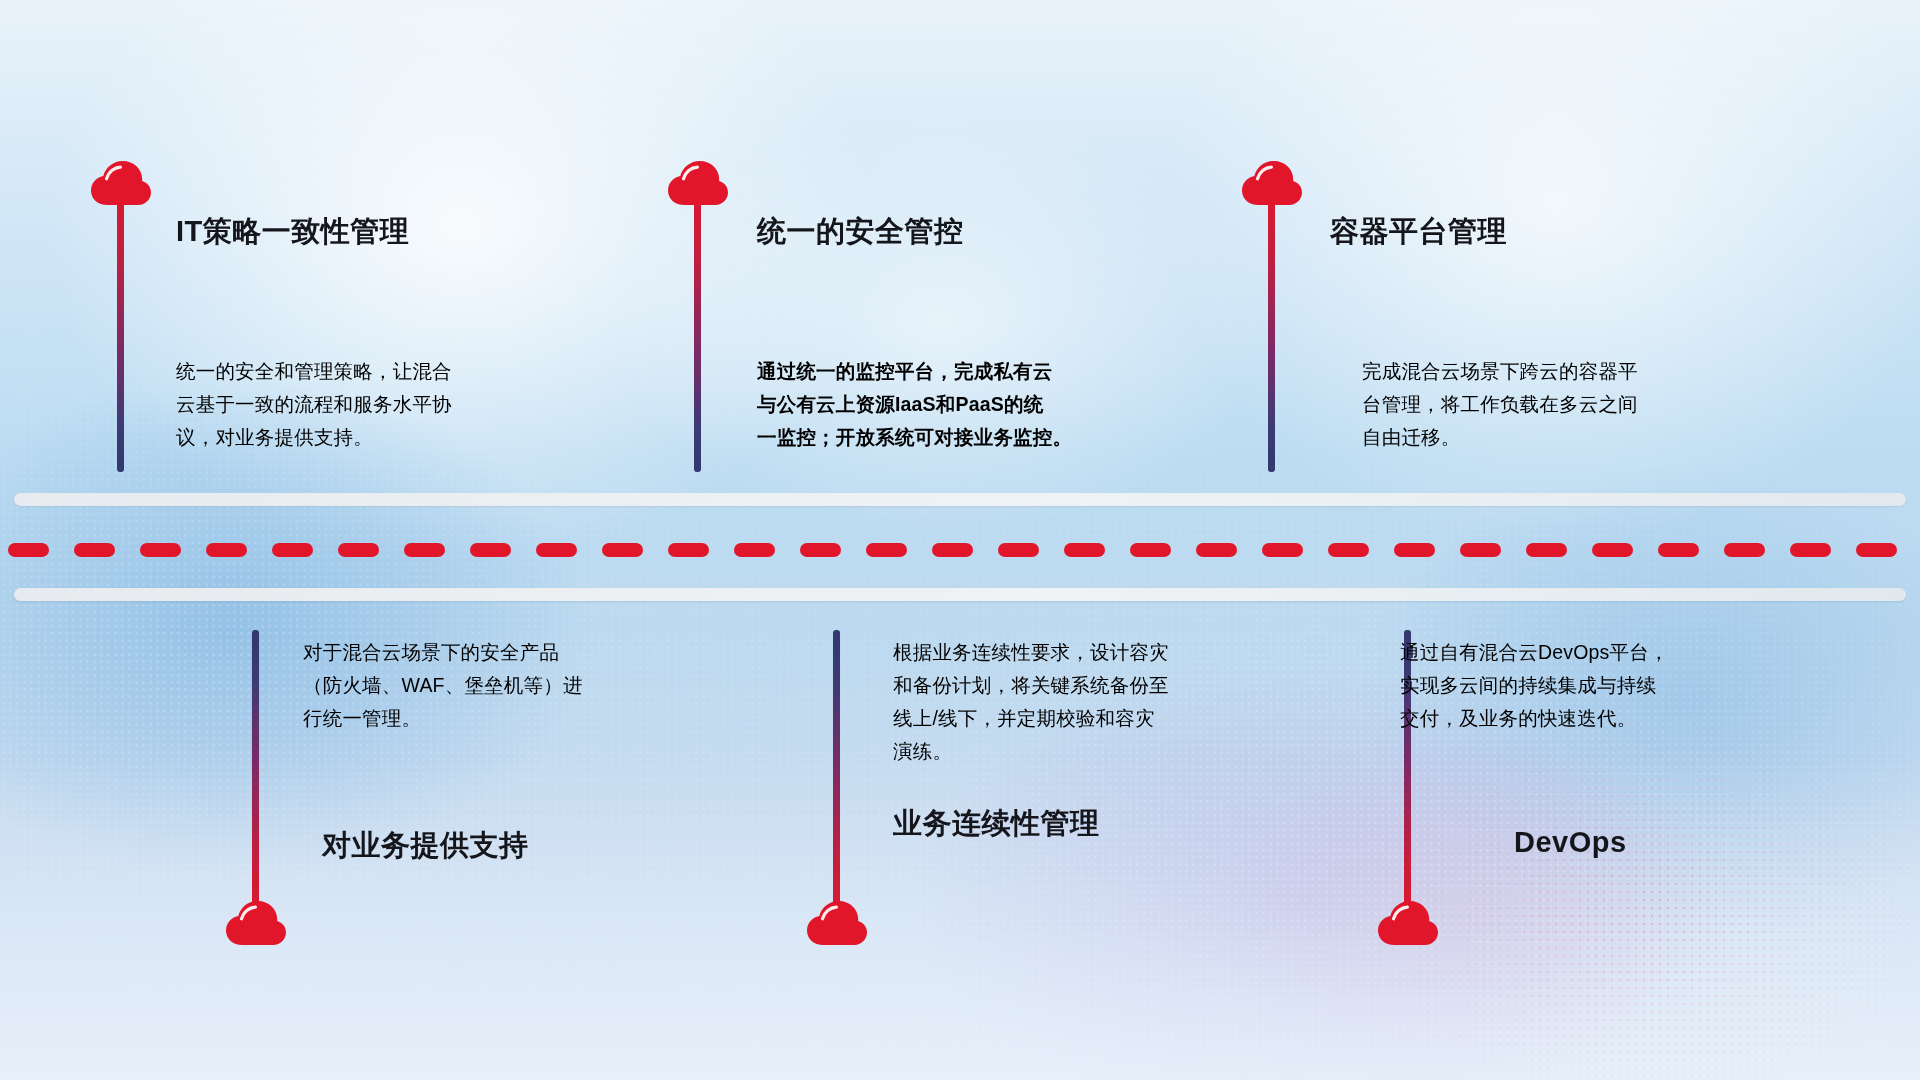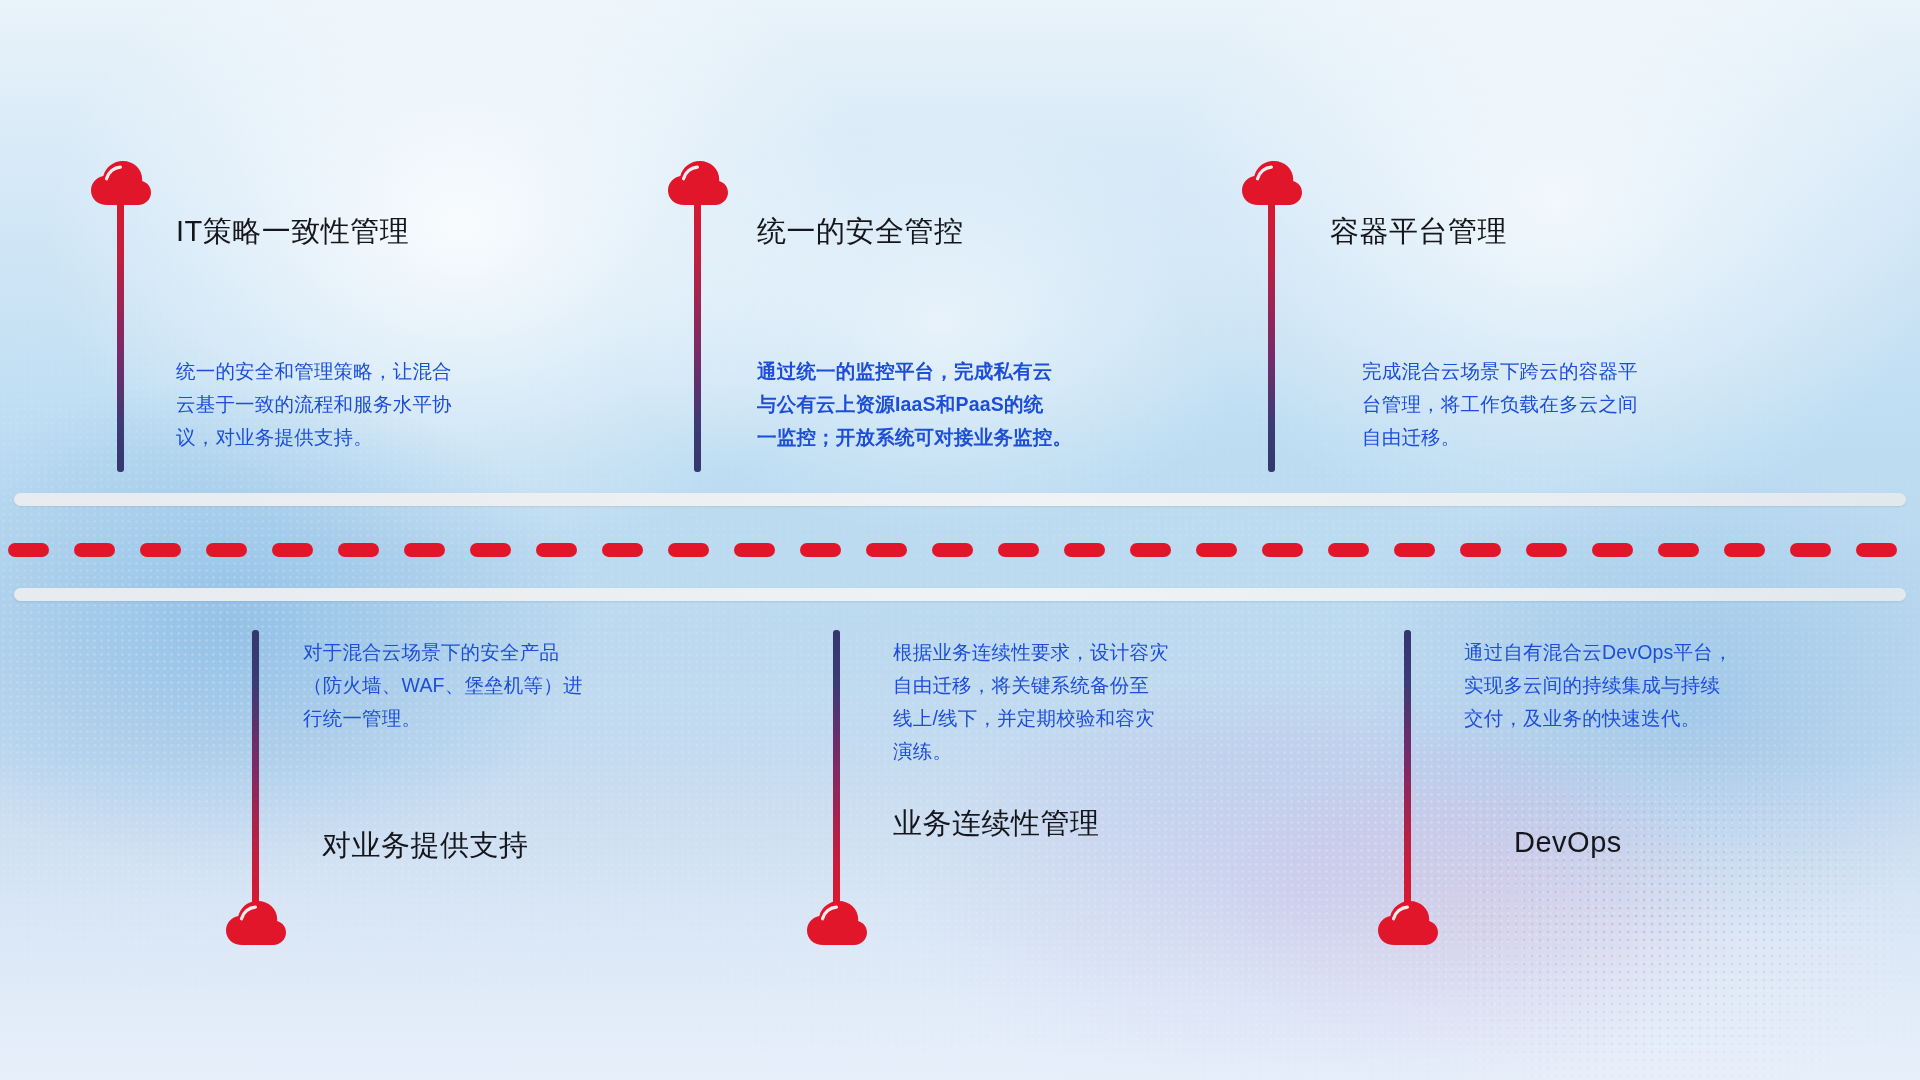--- a/index.html
+++ b/index.html
@@ -91,25 +91,25 @@
 
   
   .col{position:absolute;}
   .stem{position:absolute;width:7px;border-radius:3px;}
   .stem.top{background:linear-gradient(180deg,#e2162a 0%,#c01f3f 26%,#7b2a66 58%,#3c3b74 84%,#33386e 100%);}
   .stem.bot{background:linear-gradient(180deg,#33386e 0%,#3c3b74 18%,#7b2a66 46%,#c01f3f 76%,#e2162a 100%);}
 
   .cloud{position:absolute;width:62px;height:46px;}
 
   .heading{
-    font-size:29px;font-weight:400;color:#15161c;
+    font-size:29px;font-weight:700;color:#15161c;
     letter-spacing:.5px;white-space:nowrap;
   }
   .para{
-    font-size:19.5px;line-height:33px;color:#1d4ed8;
+    font-size:19.5px;line-height:33px;color:#000000;
     white-space:pre-line;letter-spacing:.2px;
   }
 </style>
 </head>
 <body>
 
 <div id="stage">
 
   <div class="bg-base"></div>
   <div class="bg-glow-a"></div>
@@ -222,33 +222,33 @@
 
   <div class="col" style="left:0;top:0;">
     <div class="stem bot" style="left:833px;top:630px;height:290px;"></div>
     <div class="cloud" style="left:806px;top:900px;">
       <svg viewBox="0 0 62 46" width="62" height="46">
         <path d="M17.5 45 C7.8 45 1 38.6 1 30.4 C1 23.2 6.3 17.3 13.3 16.1 C15.6 7.0 23.6 1 32.9 1 C43.6 1 52.2 9.0 52.2 19.1 C52.2 19.8 52.2 20.5 52.1 21.1 C57.4 22.6 61 27.1 61 32.6 C61 39.4 55.3 45 48.2 45 Z" fill="#e2162a"></path>
         <path d="M16.5 18.8 C18.4 12.0 24.0 7.6 30.4 7.2" fill="none" stroke="#ffffff" stroke-width="3.2" stroke-linecap="round" opacity=".92"></path>
       </svg>
     </div>
     <div class="para" style="left:893px;top:636px;position:absolute;width:440px;">根据业务连续性要求，设计容灾
-自由迁移，将关键系统备份至
+和备份计划，将关键系统备份至
 线上/线下，并定期校验和容灾
 演练。</div>
     <div class="heading" style="left:893px;top:804px;position:absolute;">业务连续性管理</div>
   </div>
 
   <div class="col" style="left:0;top:0;">
     <div class="stem bot" style="left:1404px;top:630px;height:290px;"></div>
     <div class="cloud" style="left:1377px;top:900px;">
       <svg viewBox="0 0 62 46" width="62" height="46">
         <path d="M17.5 45 C7.8 45 1 38.6 1 30.4 C1 23.2 6.3 17.3 13.3 16.1 C15.6 7.0 23.6 1 32.9 1 C43.6 1 52.2 9.0 52.2 19.1 C52.2 19.8 52.2 20.5 52.1 21.1 C57.4 22.6 61 27.1 61 32.6 C61 39.4 55.3 45 48.2 45 Z" fill="#e2162a"></path>
         <path d="M16.5 18.8 C18.4 12.0 24.0 7.6 30.4 7.2" fill="none" stroke="#ffffff" stroke-width="3.2" stroke-linecap="round" opacity=".92"></path>
       </svg>
     </div>
-    <div class="para" style="left:1464px;top:636px;position:absolute;width:430px;">通过自有混合云DevOps平台，
+    <div class="para" style="left:1400px;top:636px;position:absolute;width:430px;">通过自有混合云DevOps平台，
 实现多云间的持续集成与持续
 交付，及业务的快速迭代。</div>
     <div class="heading" style="left:1474px;top:826px;position:absolute;margin-left:40px;">DevOps</div>
   </div>
 
 </div>
 
 </body></html>

